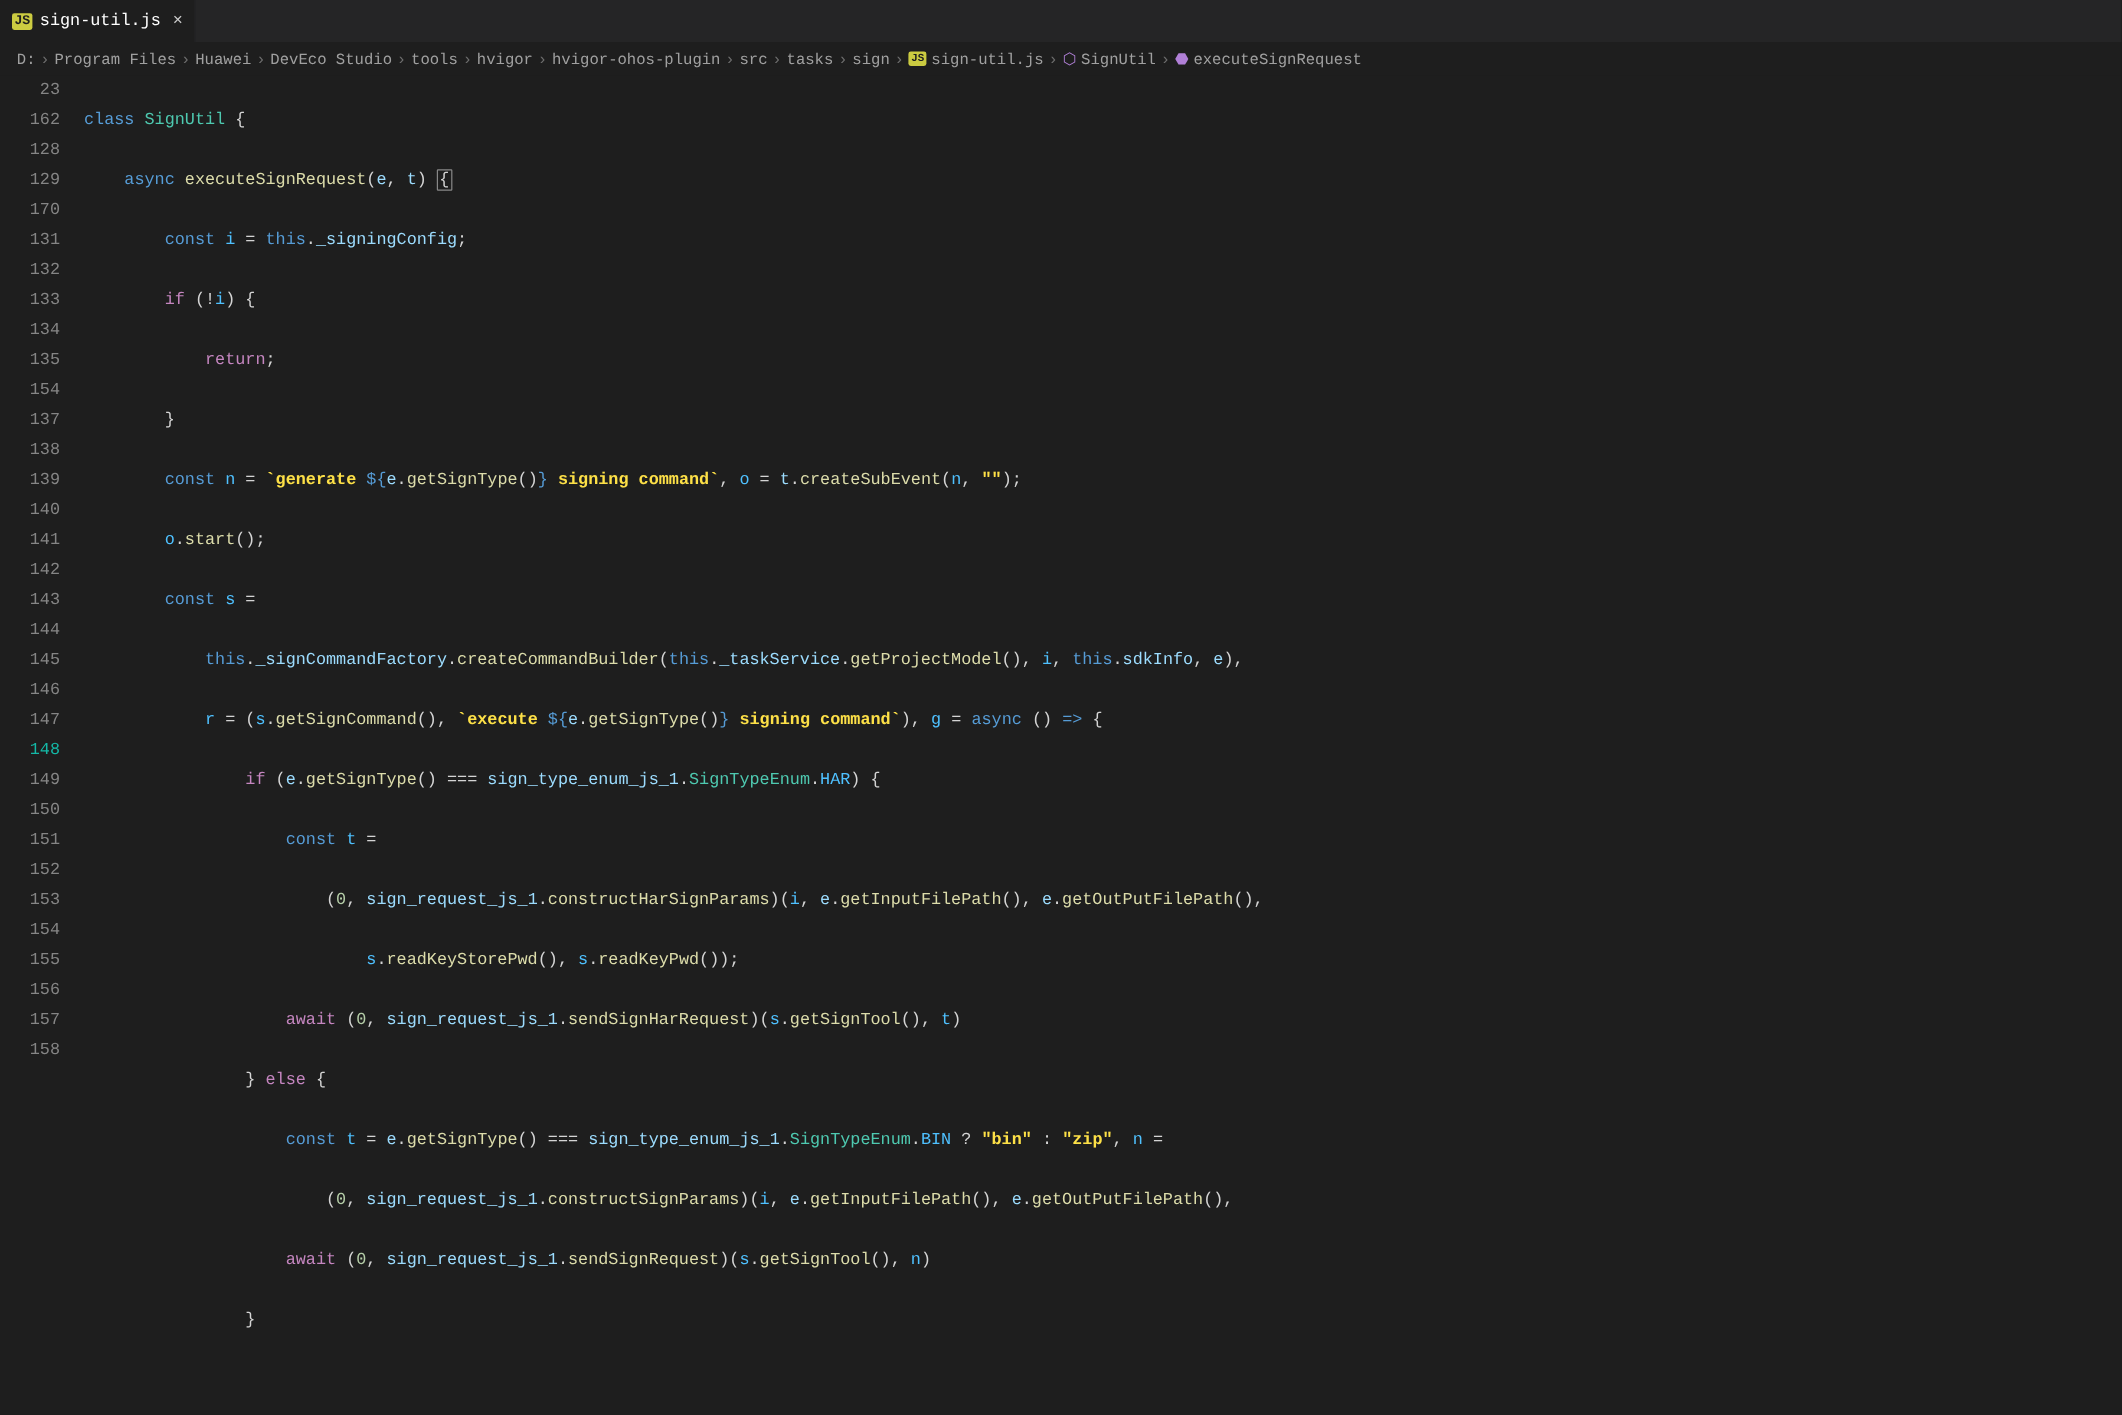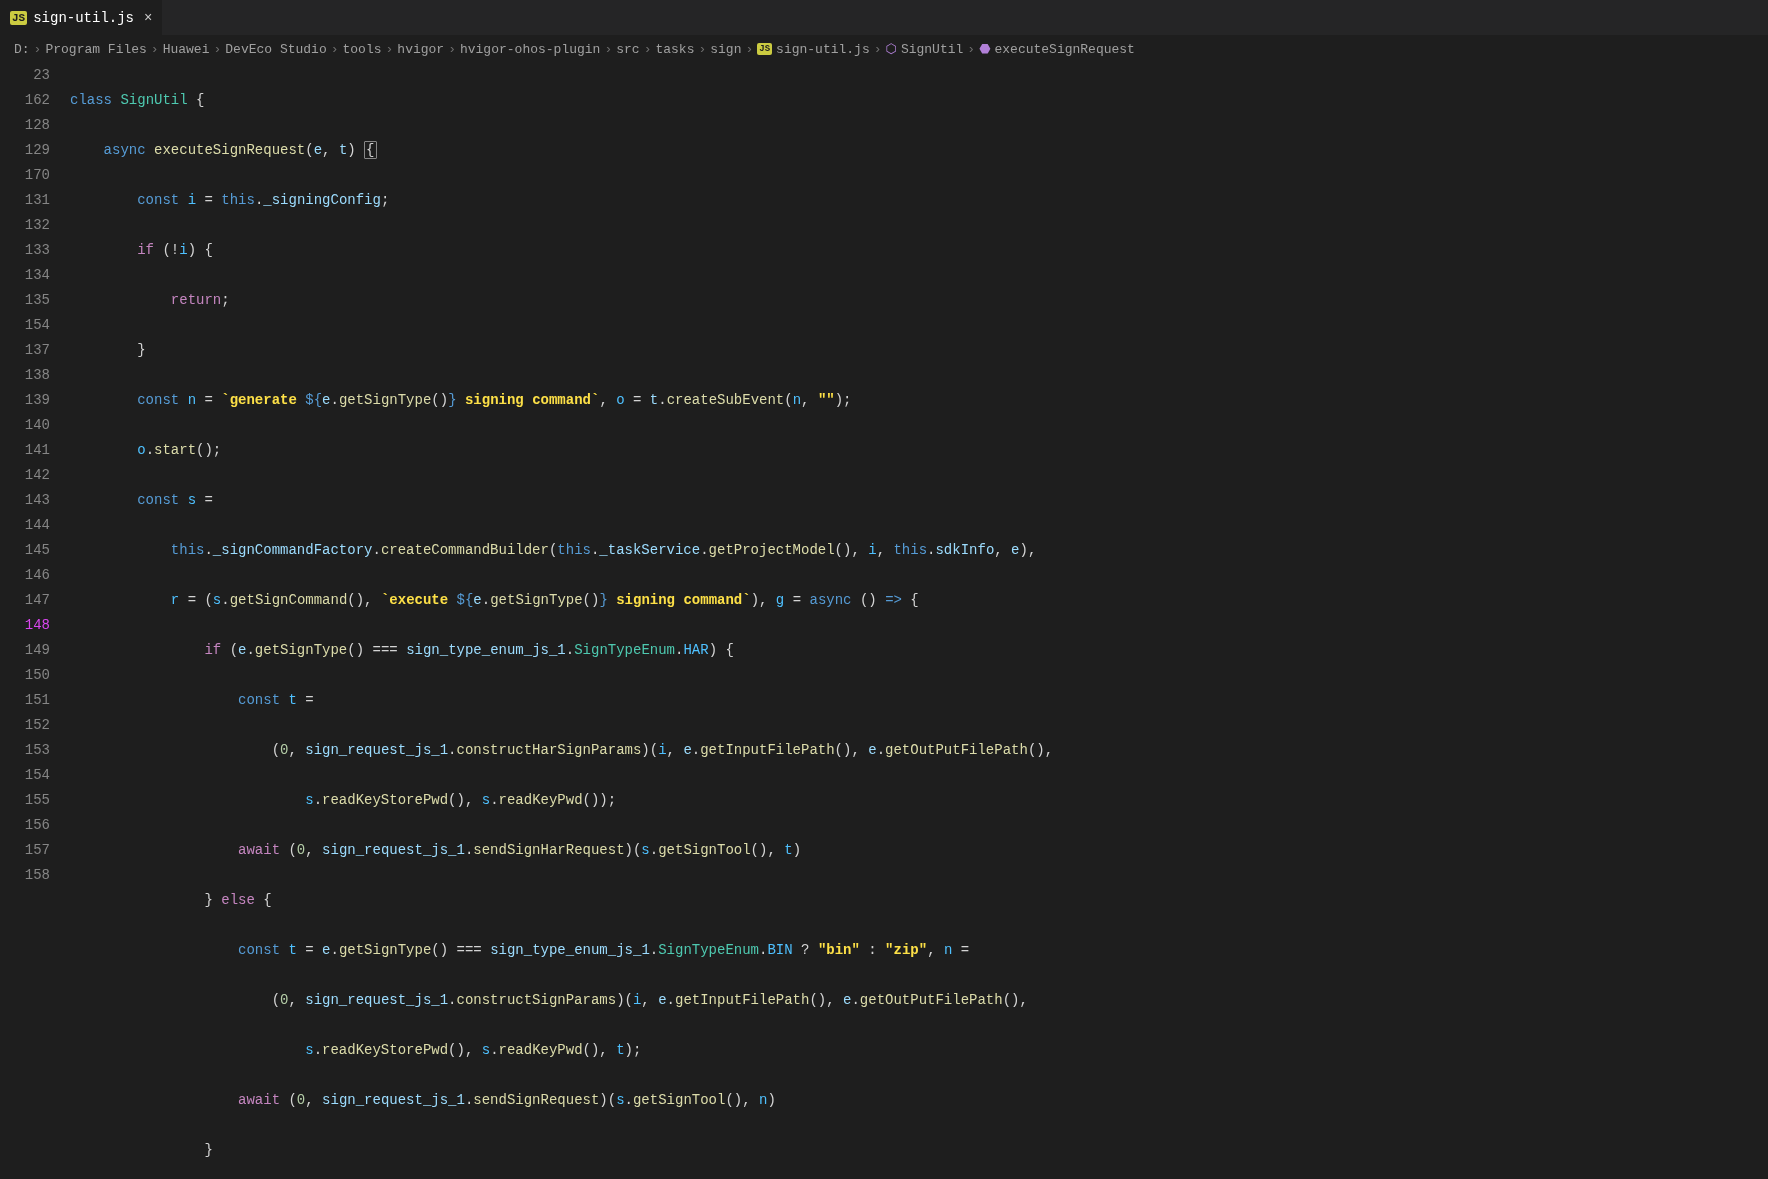--- a/index.html
+++ b/index.html
@@ -69,21 +69,21 @@
 .gutter {
   width: 70px;
   text-align: right;
   padding-right: 20px;
   color: #858585;
   font-size: 14px;
   line-height: 25px;
   user-select: none;
 }
 .gutter .ln { height: 25px; text-align: right; }
-.gutter .ln.active { color: #d946ef; padding-left: 24px; }
+.gutter .ln.active { color: #14b8a6; padding-left: 24px; }
 .code {
   flex: 1;
   line-height: 25px;
   font-size: 14px;
   white-space: pre;
   padding-right: 20px;
 }
 .code .line { height: 25px; }
 
 .kw { color: #569cd6; }      
@@ -192,21 +192,20 @@
 <div class="line">            <span class="this">this</span><span class="pun">.</span><span class="var">_signCommandFactory</span><span class="pun">.</span><span class="fn">createCommandBuilder</span><span class="pun">(</span><span class="this">this</span><span class="pun">.</span><span class="var">_taskService</span><span class="pun">.</span><span class="fn">getProjectModel</span><span class="pun">(),</span> <span class="const2">i</span><span class="pun">,</span> <span class="this">this</span><span class="pun">.</span><span class="var">sdkInfo</span><span class="pun">,</span> <span class="var">e</span><span class="pun">),</span></div>
 <div class="line">            <span class="const2">r</span> <span class="op">=</span> <span class="pun">(</span><span class="const2">s</span><span class="pun">.</span><span class="fn">getSignCommand</span><span class="pun">(),</span> <span class="str">`execute </span><span class="kw">${</span><span class="var">e</span><span class="pun">.</span><span class="fn">getSignType</span><span class="pun">()</span><span class="kw">}</span><span class="str"> signing command`</span><span class="pun">),</span> <span class="const2">g</span> <span class="op">=</span> <span class="kw">async</span> <span class="pun">()</span> <span class="kw">=&gt;</span> <span class="pun">{</span></div>
 <div class="line">                <span class="kw2">if</span> <span class="pun">(</span><span class="var">e</span><span class="pun">.</span><span class="fn">getSignType</span><span class="pun">()</span> <span class="op">===</span> <span class="var">sign_type_enum_js_1</span><span class="pun">.</span><span class="cls">SignTypeEnum</span><span class="pun">.</span><span class="enum">HAR</span><span class="pun">) {</span></div>
 <div class="line">                    <span class="kw">const</span> <span class="const2">t</span> <span class="op">=</span></div>
 <div class="line">                        <span class="pun">(</span><span class="num">0</span><span class="pun">,</span> <span class="var">sign_request_js_1</span><span class="pun">.</span><span class="fn">constructHarSignParams</span><span class="pun">)(</span><span class="const2">i</span><span class="pun">,</span> <span class="var">e</span><span class="pun">.</span><span class="fn">getInputFilePath</span><span class="pun">(),</span> <span class="var">e</span><span class="pun">.</span><span class="fn">getOutPutFilePath</span><span class="pun">(),</span></div>
 <div class="line">                            <span class="const2">s</span><span class="pun">.</span><span class="fn">readKeyStorePwd</span><span class="pun">(),</span> <span class="const2">s</span><span class="pun">.</span><span class="fn">readKeyPwd</span><span class="pun">());</span></div>
 <div class="line">                    <span class="kw2">await</span> <span class="pun">(</span><span class="num">0</span><span class="pun">,</span> <span class="var">sign_request_js_1</span><span class="pun">.</span><span class="fn">sendSignHarRequest</span><span class="pun">)(</span><span class="const2">s</span><span class="pun">.</span><span class="fn">getSignTool</span><span class="pun">(),</span> <span class="const2">t</span><span class="pun">)</span></div>
 <div class="line">                <span class="pun">}</span> <span class="kw2">else</span> <span class="pun">{</span></div>
 <div class="line">                    <span class="kw">const</span> <span class="const2">t</span> <span class="op">=</span> <span class="var">e</span><span class="pun">.</span><span class="fn">getSignType</span><span class="pun">()</span> <span class="op">===</span> <span class="var">sign_type_enum_js_1</span><span class="pun">.</span><span class="cls">SignTypeEnum</span><span class="pun">.</span><span class="enum">BIN</span> <span class="op">?</span> <span class="str">"bin"</span> <span class="op">:</span> <span class="str">"zip"</span><span class="pun">,</span> <span class="const2">n</span> <span class="op">=</span></div>
 <div class="line">                        <span class="pun">(</span><span class="num">0</span><span class="pun">,</span> <span class="var">sign_request_js_1</span><span class="pun">.</span><span class="fn">constructSignParams</span><span class="pun">)(</span><span class="const2">i</span><span class="pun">,</span> <span class="var">e</span><span class="pun">.</span><span class="fn">getInputFilePath</span><span class="pun">(),</span> <span class="var">e</span><span class="pun">.</span><span class="fn">getOutPutFilePath</span><span class="pun">(),</span></div>
-<div class="line">                            <span class="const2">s</span><span class="pun">.</span><span class="fn">readKeyStorePwd</span><span class="pun">(),</span> <span class="const2">s</span><span class="pun">.</span><span class="fn">readKeyPwd</span><span class="pun">(),</span> <span class="const2">t</span><span class="pun">);</span></div>
 <div class="line">                    <span class="kw2">await</span> <span class="pun">(</span><span class="num">0</span><span class="pun">,</span> <span class="var">sign_request_js_1</span><span class="pun">.</span><span class="fn">sendSignRequest</span><span class="pun">)(</span><span class="const2">s</span><span class="pun">.</span><span class="fn">getSignTool</span><span class="pun">(),</span> <span class="const2">n</span><span class="pun">)</span></div>
 <div class="line">                <span class="pun">}</span></div>
 
 
 
 
 
 
 
 

